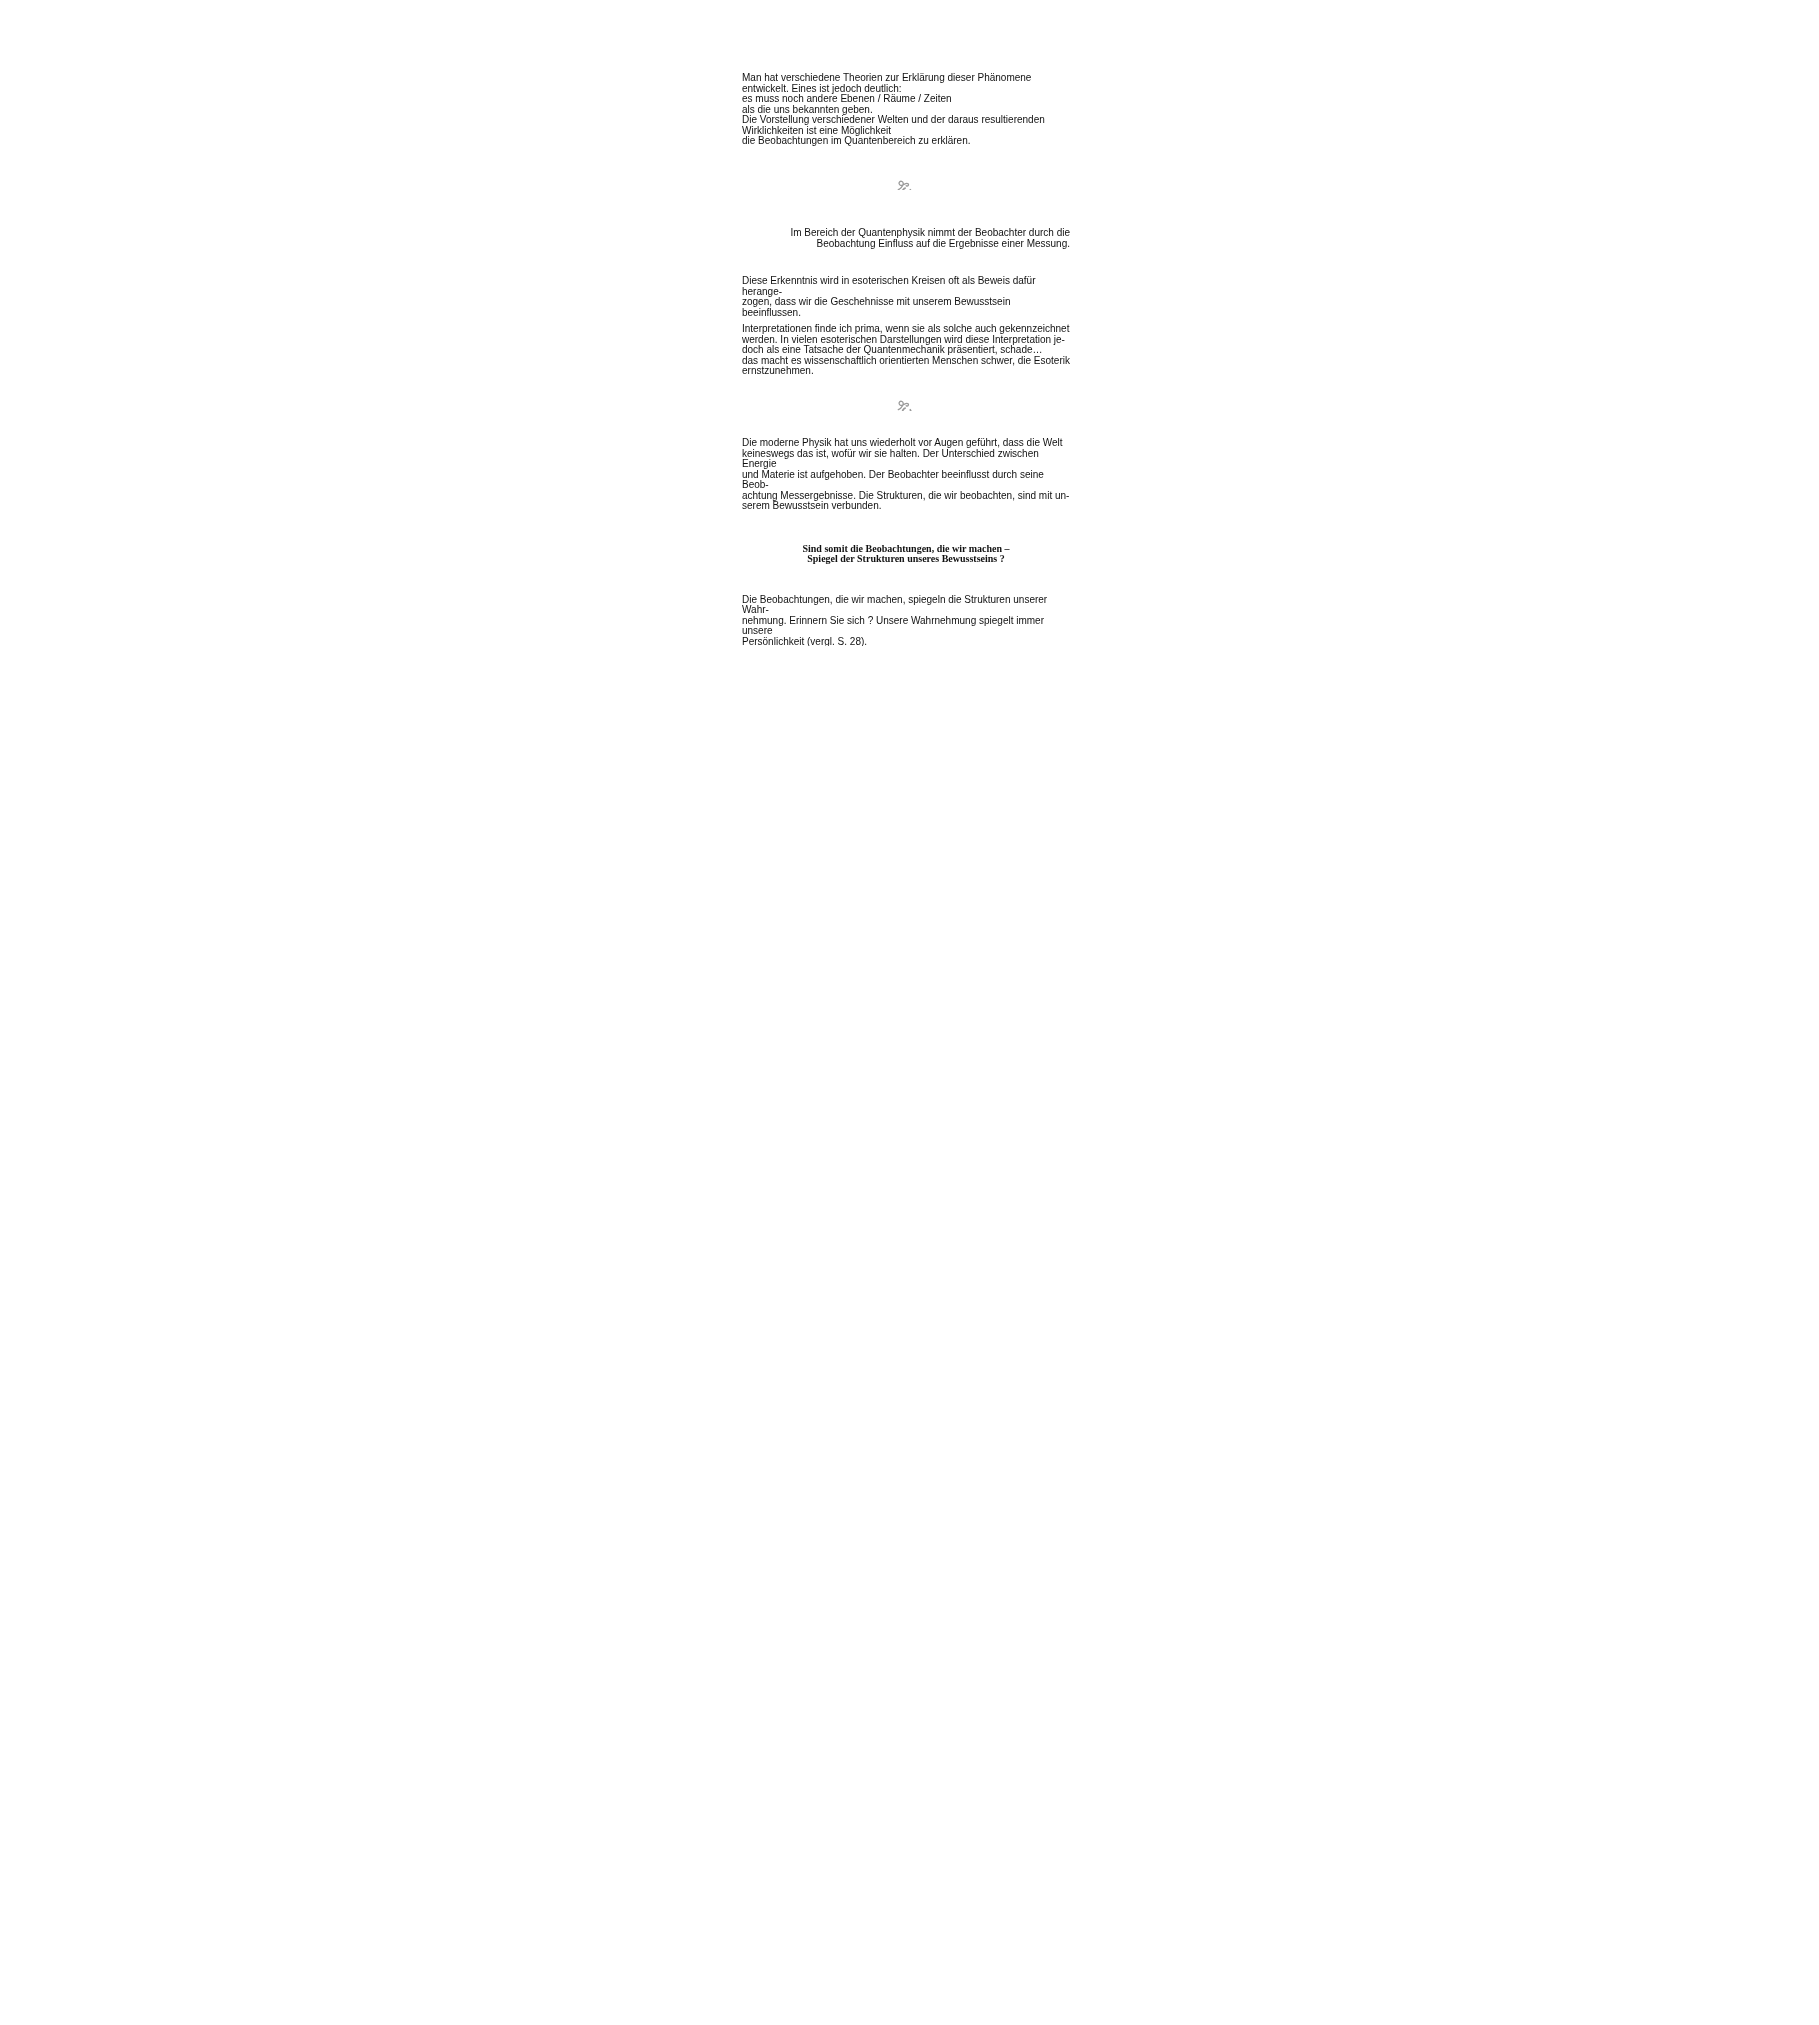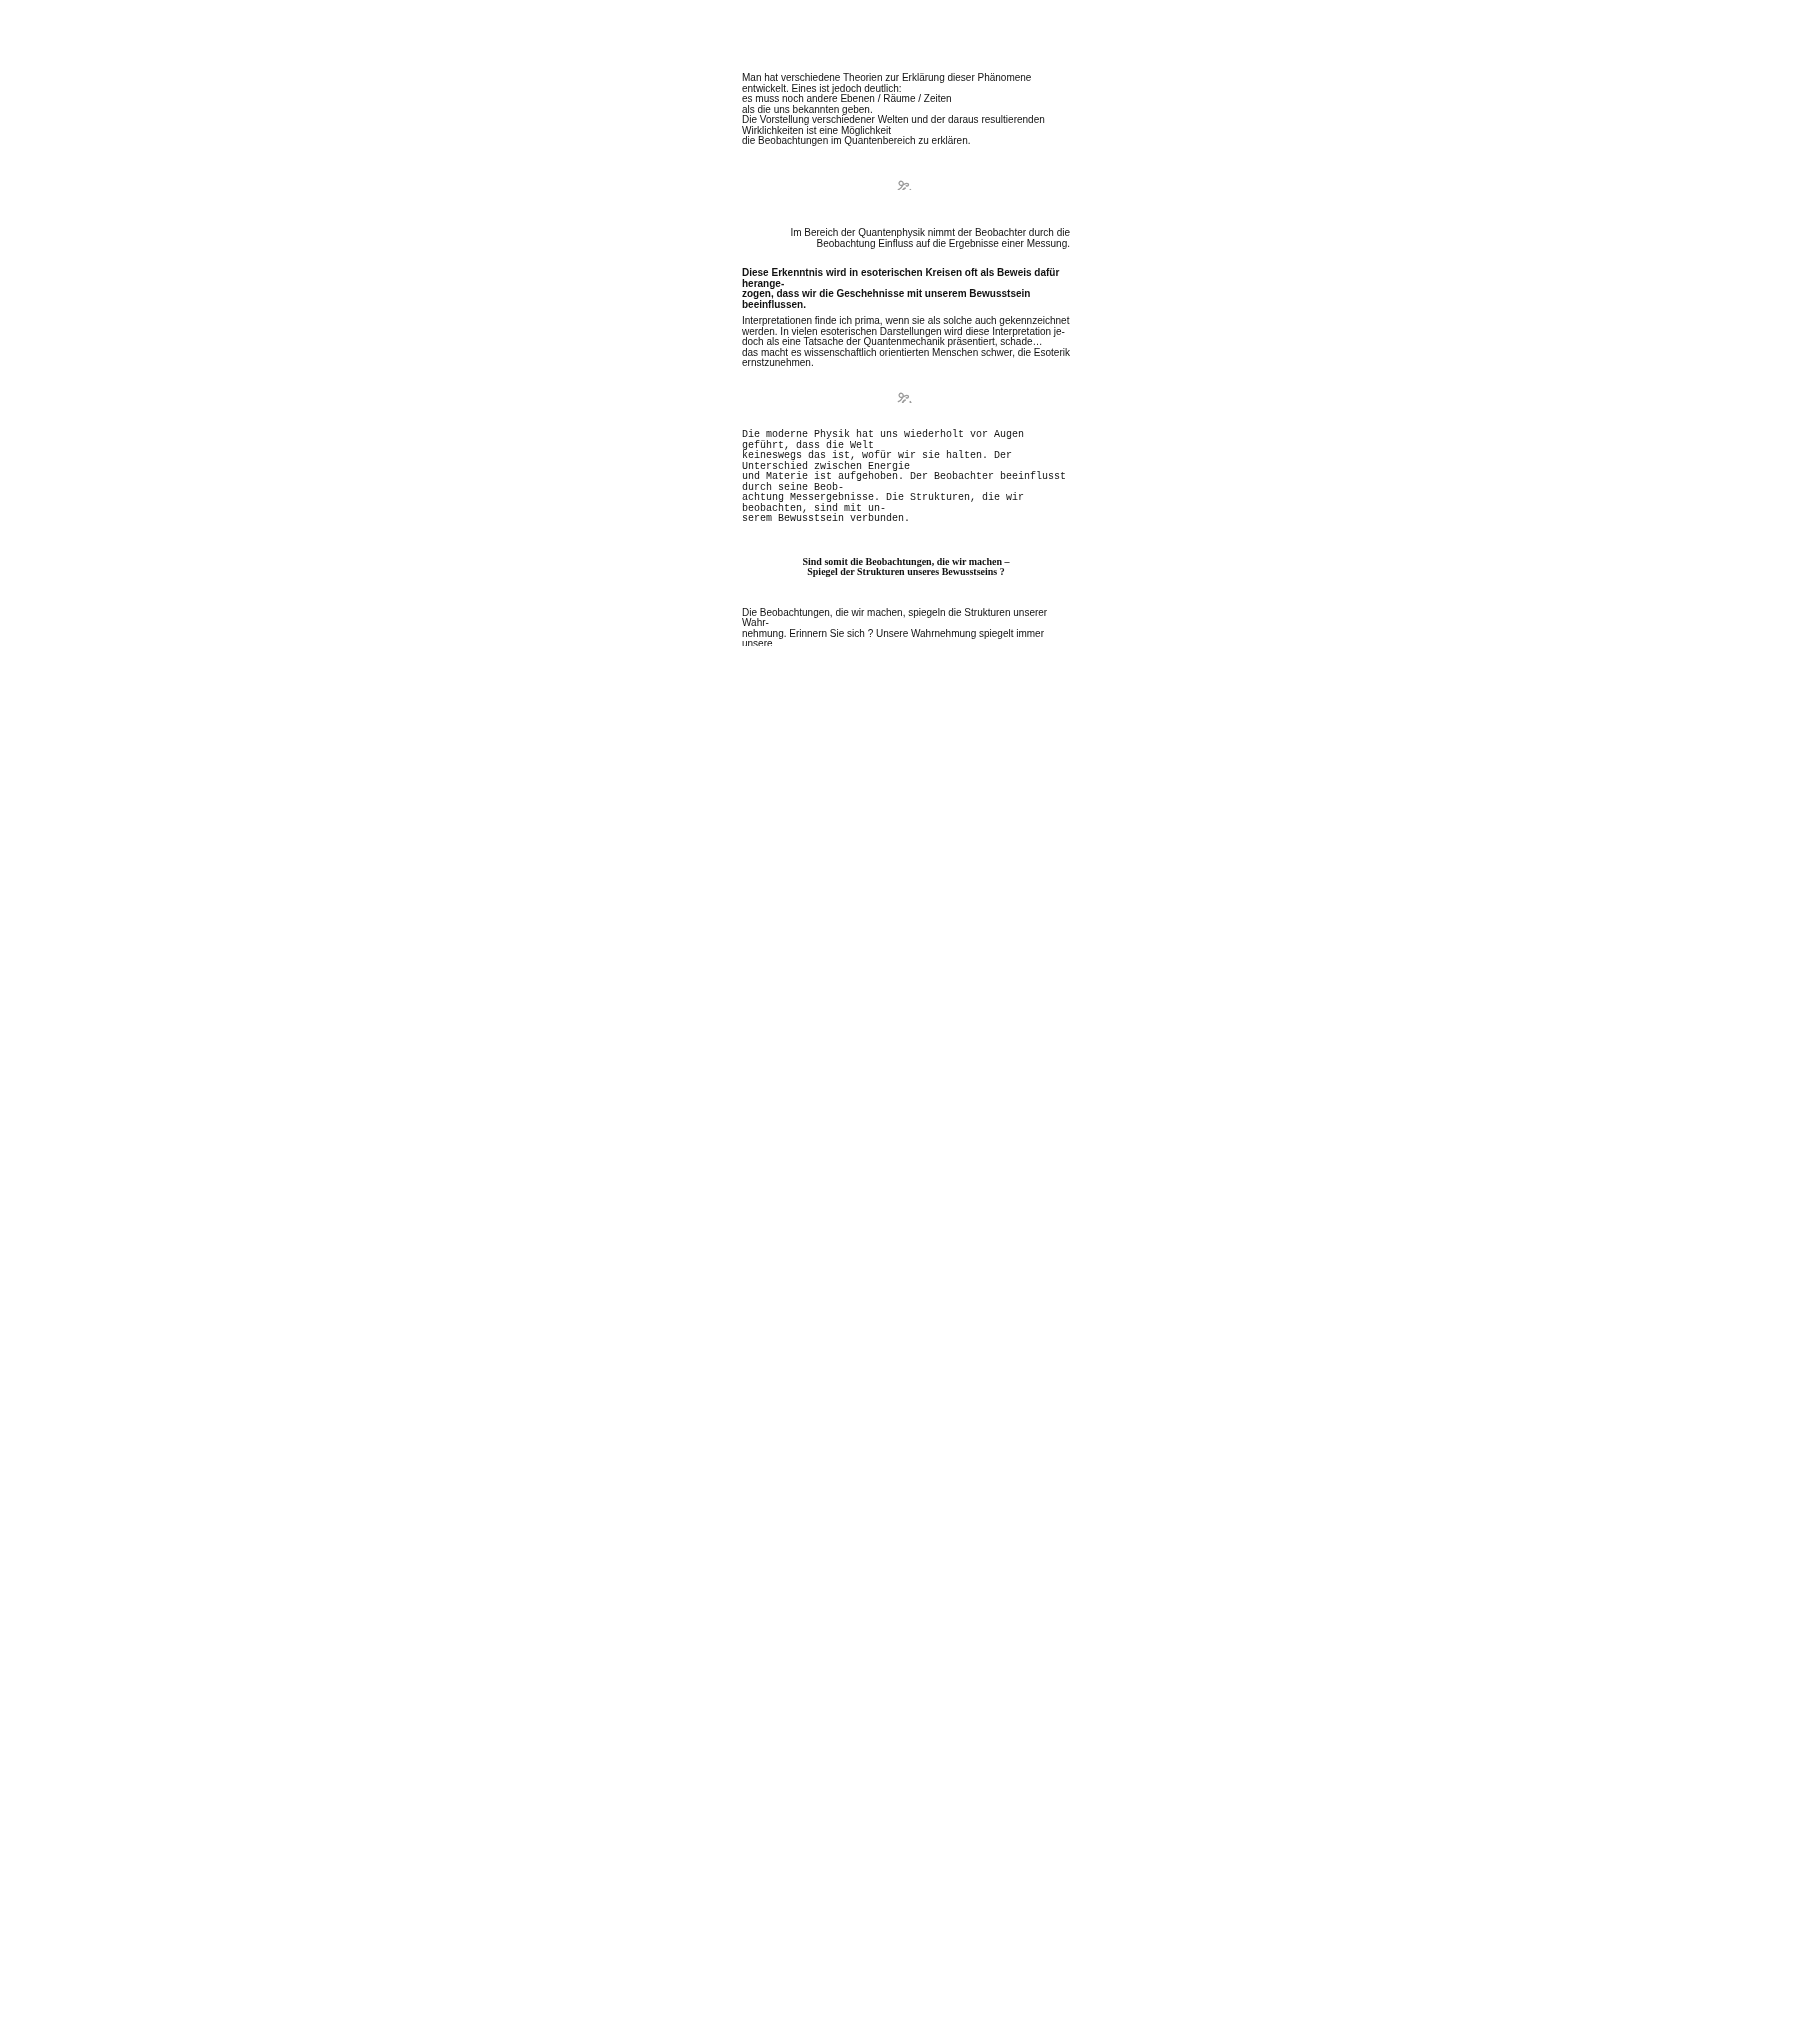--- a/index.html
+++ b/index.html
@@ -32,24 +32,24 @@
   }
   .orn-svg {
     width: 18px;
     height: 10.5px;
     display: inline-block;
     vertical-align: top;
   }
 
   .m-orn1   { margin-top: 33px; }
   .m-quote  { margin-top: 38px; text-align: right; }
-  .m-p2     { margin-top: 19px; font-weight: bold; }
+  .m-p2     { margin-top: 27px; }
   .m-p3     { margin-top: 6px; }
   .m-orn2   { margin-top: 23.5px; }
-  .m-p4     { margin-top: 27.5px; font-family: Liberation Mono, monospace; }
+  .m-p4     { margin-top: 27.5px; }
   .m-head   { margin-top: 32px; font-family: Liberation Serif, serif; }
   .m-p5     { margin-top: 30px; }
   .m-pagenum{ margin-top: 41px; margin-left: 24px; }
 </style>
 </head>
 <body>
 
 <div class="page">
 
   <div class="para">Man hat verschiedene Theorien zur Erklärung dieser Phänomene

